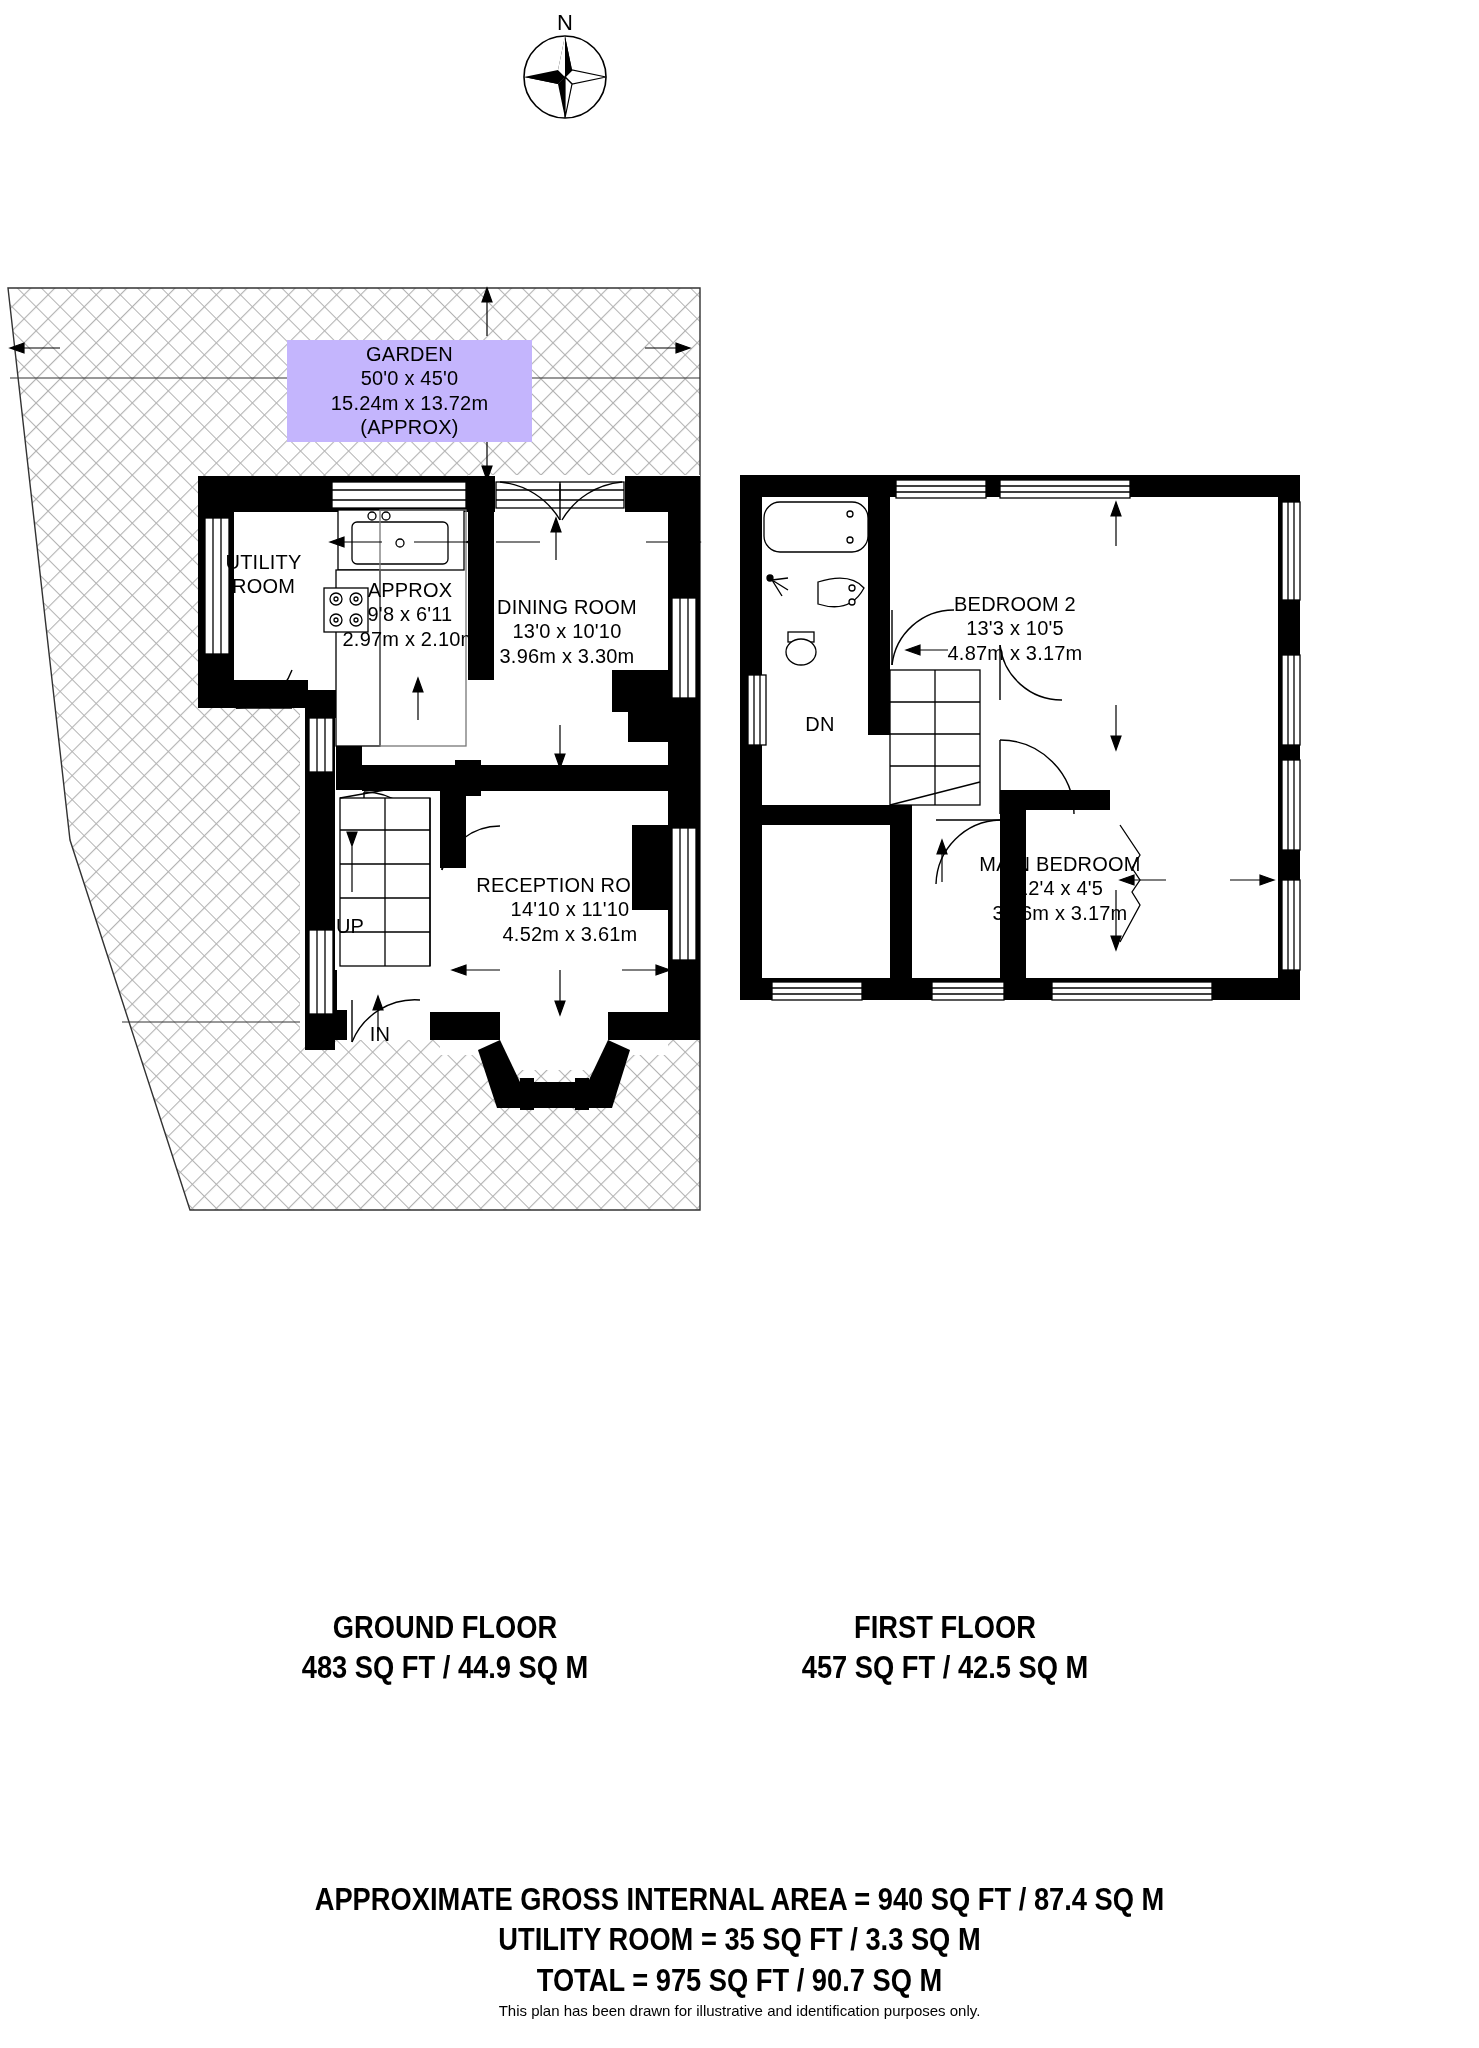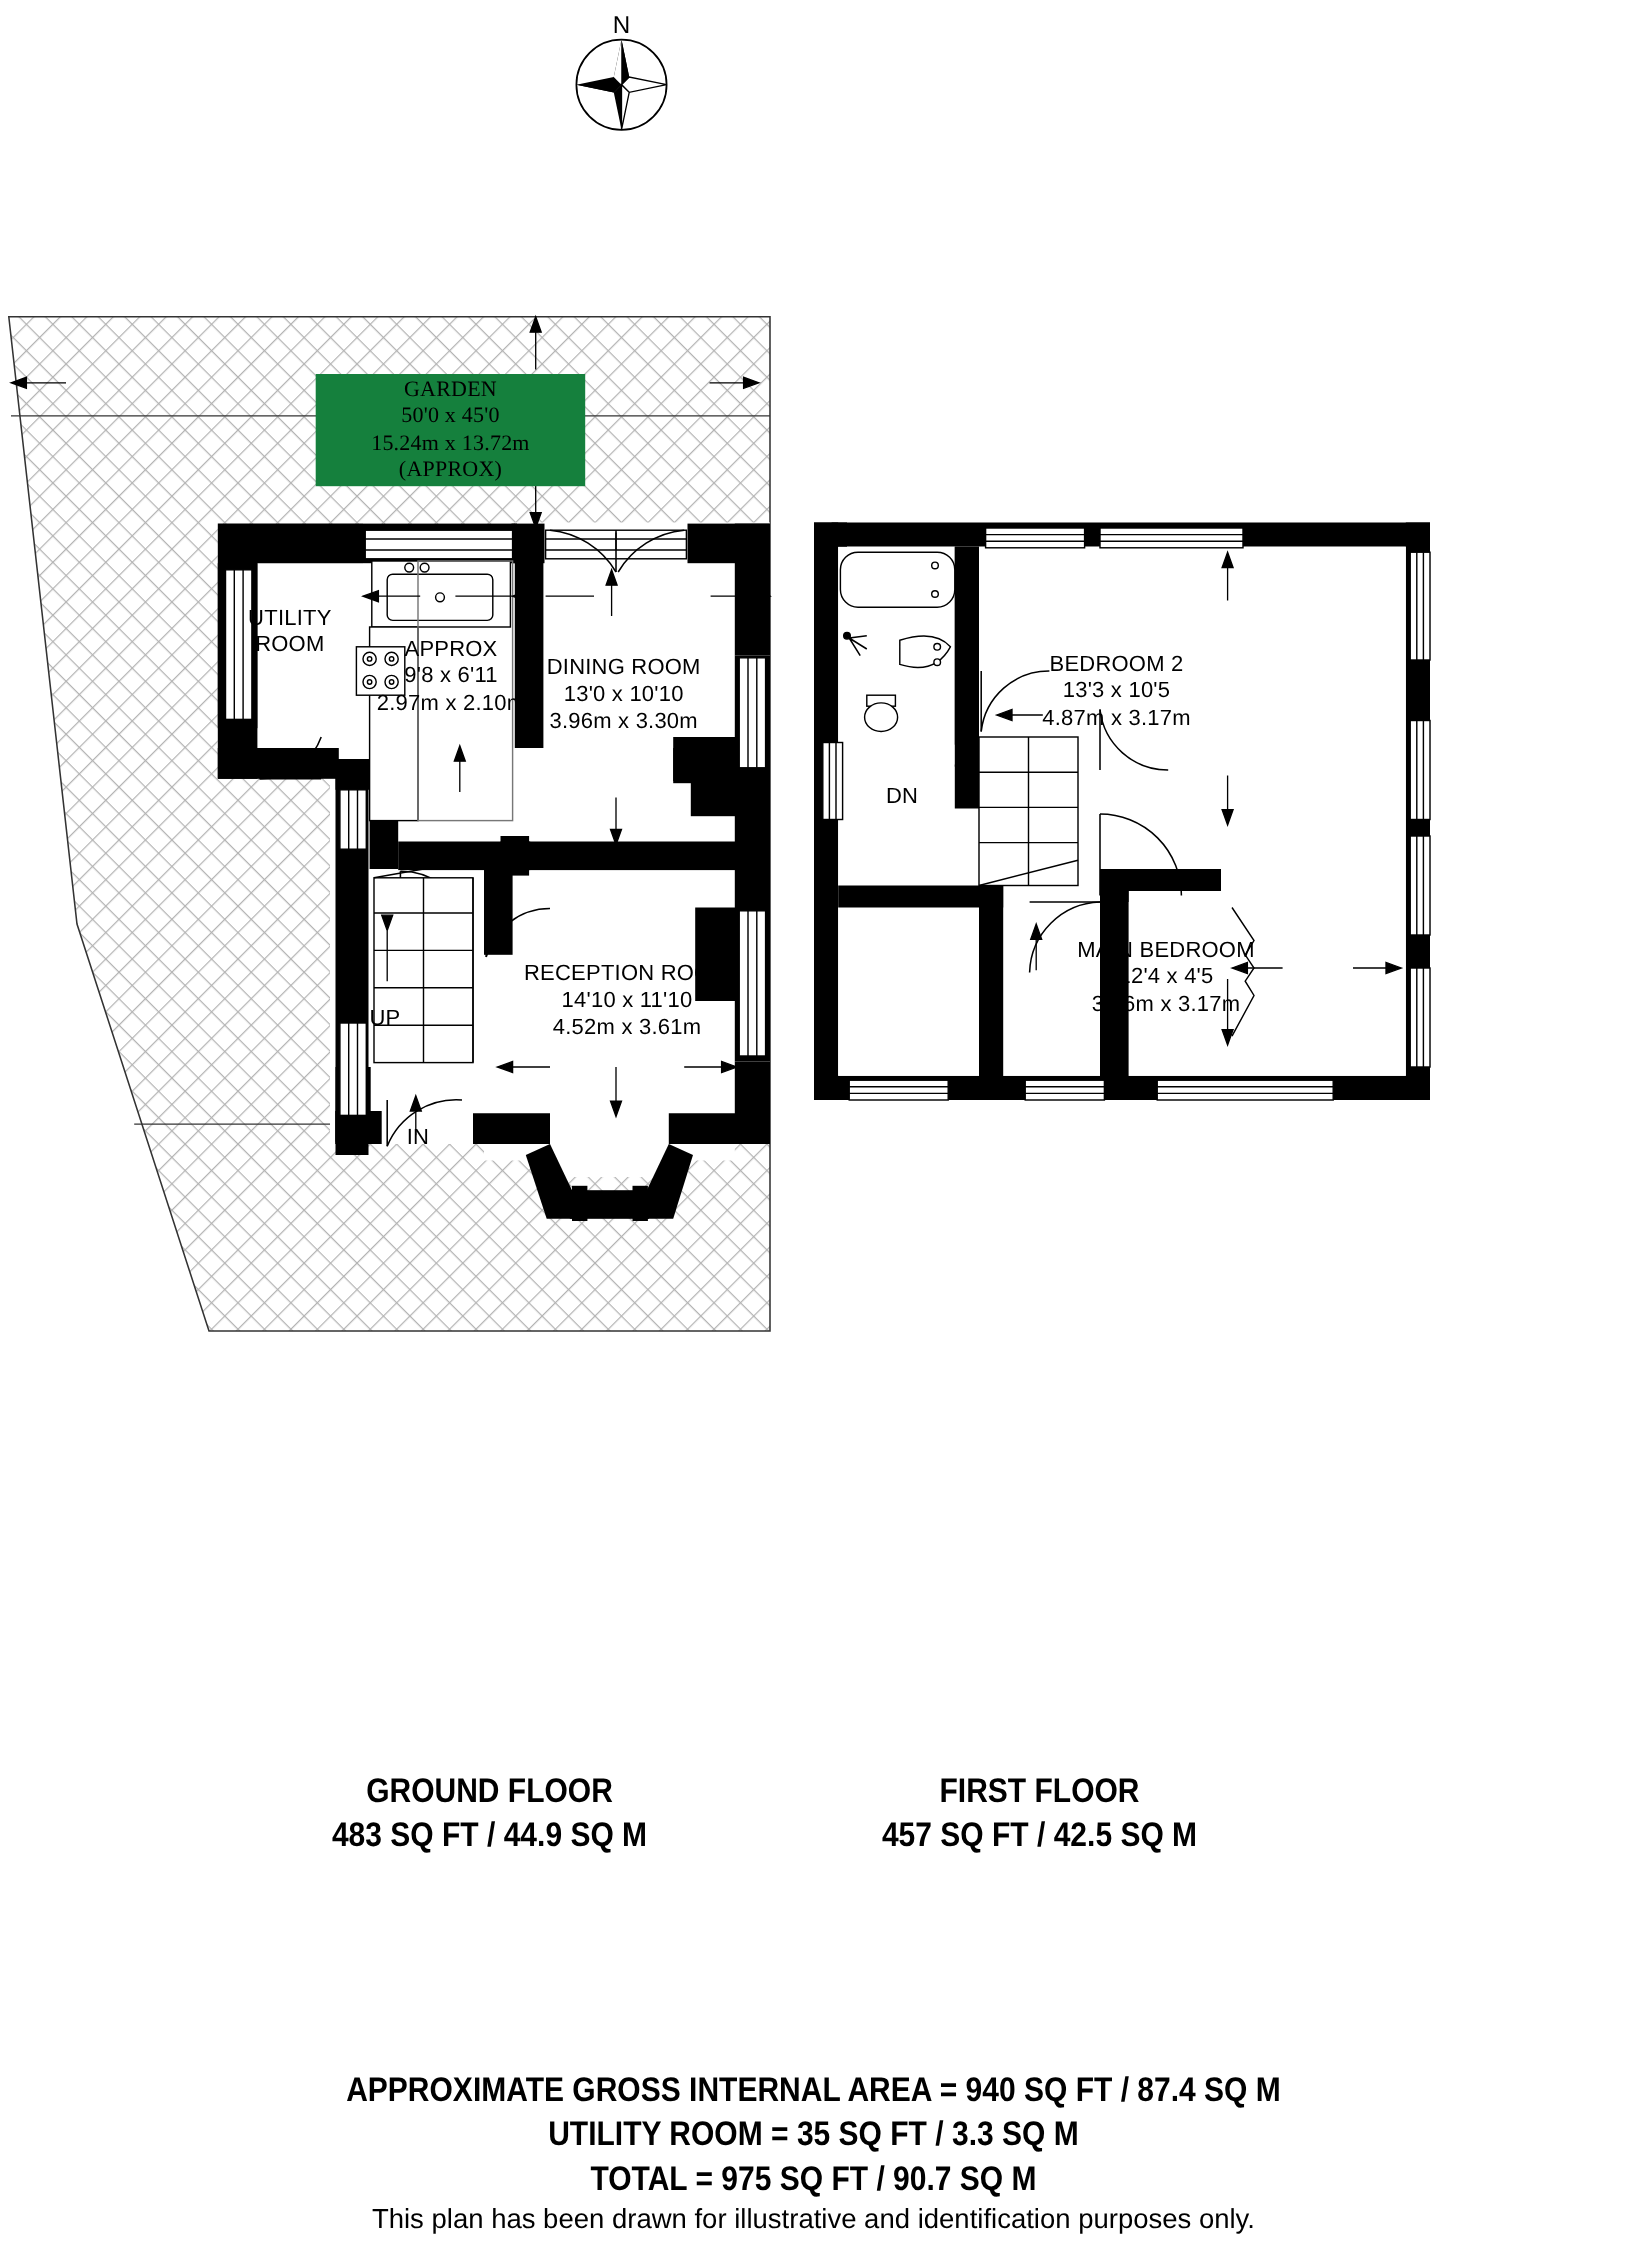--- a/index.html
+++ b/index.html
@@ -8,22 +8,22 @@
 
   svg{display:block;}
 
   .lbl{position:absolute;text-align:center;line-height:1.22;white-space:nowrap;font-size:20px;letter-spacing:.2px;}
   .lbl div{display:block;}
 
   .floor-title{position:absolute;text-align:center;font-weight:bold;font-size:31px;letter-spacing:0px;line-height:1.28;
                font-family:"Liberation Sans Narrow","Liberation Sans",sans-serif;transform:scaleX(.88);}
   .footer{position:absolute;left:0;width:1479px;text-align:center;}
   .footer .big{font-weight:bold;font-size:31px;line-height:1.3;font-family:"Liberation Sans Narrow","Liberation Sans",sans-serif;transform:scaleX(.88);}
-  .footer .small{font-size:25px;line-height:1.35;}
-  .garden-box{position:absolute;background:#15803d;padding:2px 10px;font-family:Liberation Serif, serif;}
+  .footer .small{font-size:15px;line-height:1.35;}
+  .garden-box{position:absolute;background:#c4b5fd;padding:2px 10px;}
 </style>
 </head>
 <body>
 
 <div id="stage">
 
   <svg style="position:absolute;left:505px;top:14px;" width="120" height="110" viewBox="0 0 120 110">
     <circle cx="60" cy="63" r="41" fill="none" stroke="#000" stroke-width="1.6"></circle>
 
     <path d="M60 22 L67 56 L60 63 L53 56 Z" fill="#000"></path>

